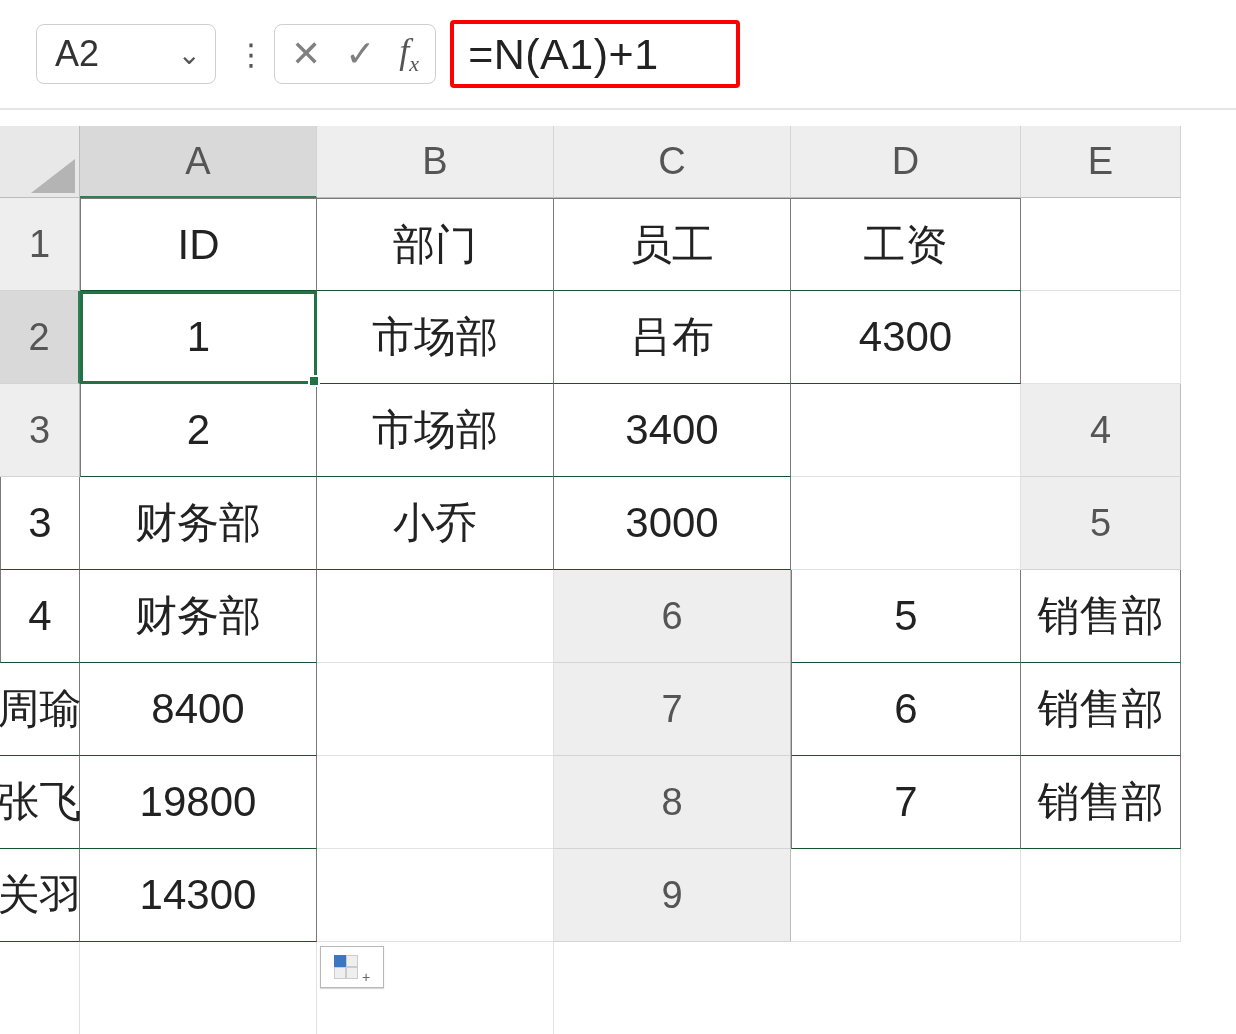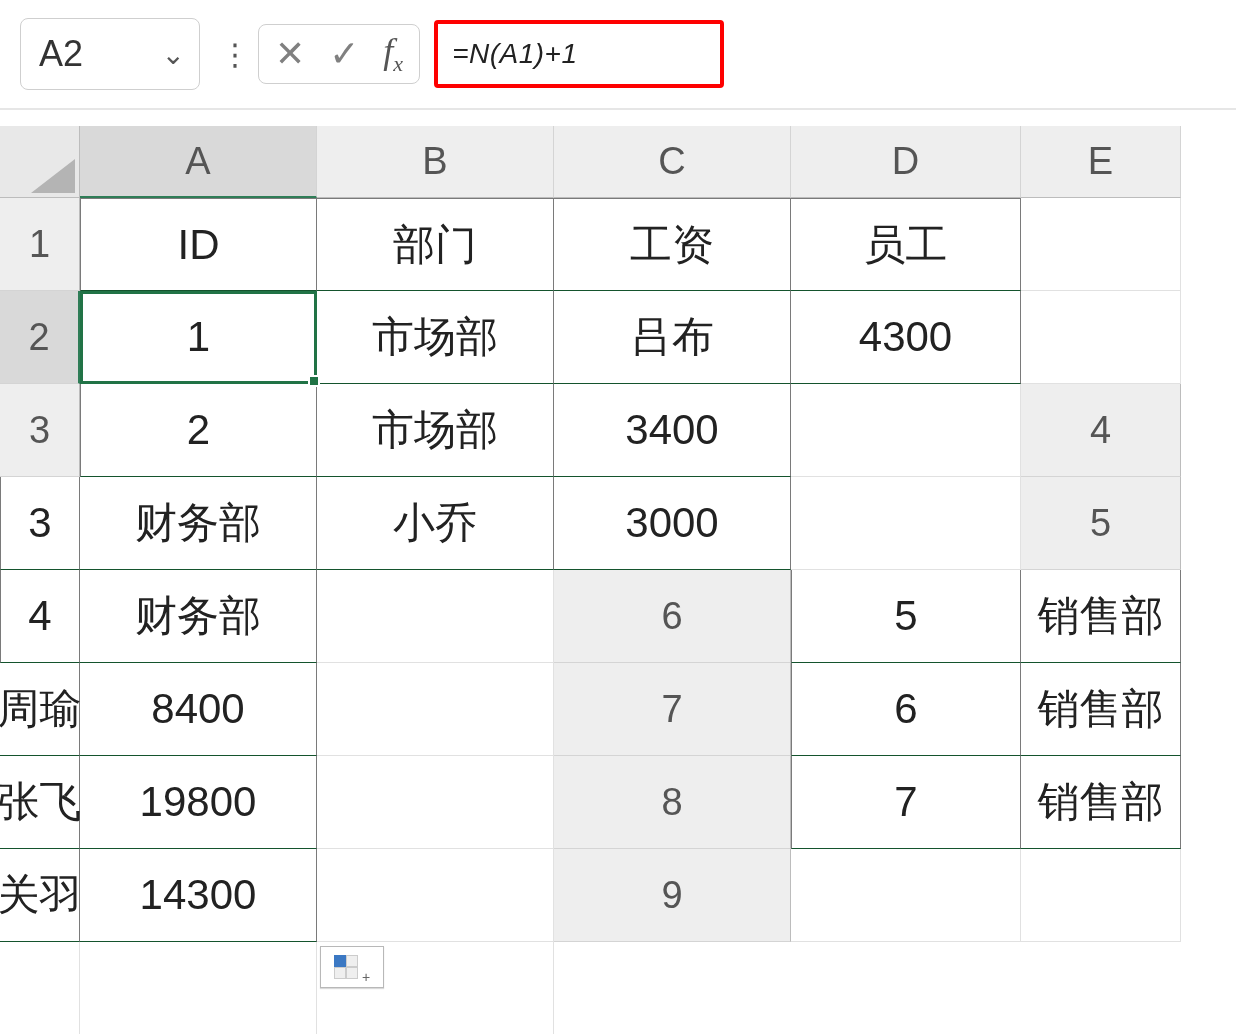--- a/index.html
+++ b/index.html
@@ -14,27 +14,27 @@
     .formula-bar {
       display: flex;
       align-items: center;
       height: 108px;
       padding: 24px 10px 24px 10px;
       background: #ffffff;
     }
     .name-box {
       position: relative;
       width: 180px;
-      height: 72px;
+      height: 60px;
       border: 1px solid #cfcfcf;
       border-radius: 8px;
       display: flex;
       align-items: center;
       padding-left: 18px;
-      margin-left: 10px;
+      margin-left: 26px;
       font-size: 36px;
       color: #333;
     }
     .name-box .chev {
       position: absolute;
       right: 14px;
       font-size: 28px;
       color: #555;
       pointer-events: none;
     }
@@ -60,25 +60,24 @@
     .fx-icon { font-style: italic; font-family: "Times New Roman", serif; font-size: 36px; color: #555; }
     .fx-icon sub { font-size: 22px; }
     .formula-input-wrap { flex: 0 0 auto; }
     .formula-input {
       height: 68px;
       border: 4px solid #fe0000;
       border-radius: 4px;
       padding: 0 14px;
       display: flex;
       align-items: center;
-      font-size: 28px;
+      font-size: 43px;
       color: #222;
       min-width: 290px;
       letter-spacing: 0.5px;
-      font-style: italic;
     }
     .formula-divider {
       height: 2px;
       background: #e6e6e6;
       margin: 0;
     }
 
     
     .sheet {
       position: relative;
@@ -212,22 +211,22 @@
   <div class="corner"></div>
   <div class="col-head selcol">A</div>
   <div class="col-head">B</div>
   <div class="col-head">C</div>
   <div class="col-head">D</div>
   <div class="col-head">E</div>
 
   <div class="row-head">1</div>
   <div class="cell bordered bordered-top bordered-left">ID</div>
   <div class="cell bordered bordered-top">部门</div>
+  <div class="cell bordered bordered-top">员工</div>
   <div class="cell bordered bordered-top">工资</div>
-  <div class="cell bordered bordered-top">员工</div>
   <div class="cell"></div>
 
   <div class="row-head selrow">2</div>
   <div class="cell bordered bordered-left">1</div>
   <div class="cell bordered">市场部</div>
   <div class="cell bordered">吕布</div>
   <div class="cell bordered">4300</div>
   <div class="cell"></div>
 
   <div class="row-head">3</div>

